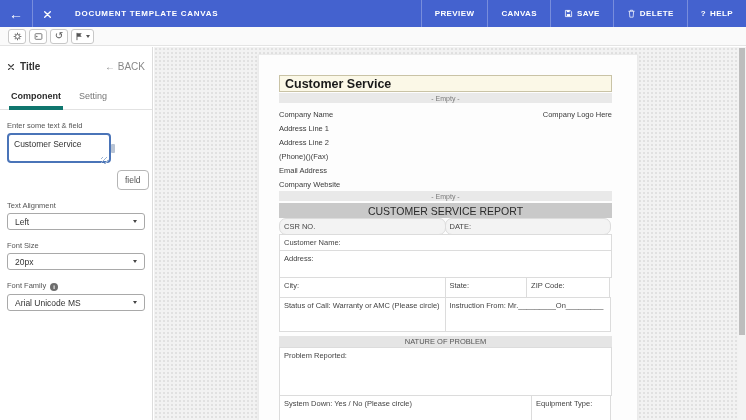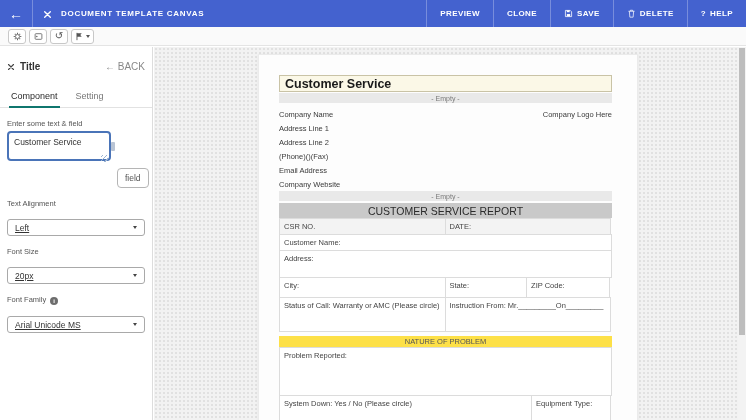--- a/index.html
+++ b/index.html
@@ -4,21 +4,21 @@
 <style>
   * { box-sizing: border-box; margin: 0; padding: 0; }
   html, body { width: 746px; height: 420px; overflow: hidden; }
   body { font-family: "Liberation Sans", sans-serif; position: relative; background: #fff; }
 
   
   .topbar { position: absolute; top: 0; left: 0; right: 0; height: 27px;
     background: #4462cf; display: flex; align-items: stretch; color: #fff; }
   .tb-back { width: 33px; display: flex; align-items: center; justify-content: center;
     font-size: 14px; cursor: pointer; border-right: 1px solid rgba(255,255,255,.28); }
-  .tb-left { display: flex; align-items: center; gap: 9px; padding: 0 10px; }
+  .tb-left { display: flex; align-items: center; gap: 23px; padding: 0 10px; }
   .tb-title { font-size: 8px; font-weight: bold; letter-spacing: .7px; }
   .tb-right { margin-left: auto; display: flex; align-items: stretch; padding-left: 32px; }
   .tb-btn { display: flex; align-items: center; gap: 4px; padding: 0 13px;
     font-size: 8px; font-weight: bold; letter-spacing: .4px;
     border-left: 1px solid rgba(255,255,255,.28); cursor: pointer; }
   .tb-btn svg { display: block; }
 
   
   .toolstrip { position: absolute; top: 27px; left: 0; right: 0; height: 19px;
     background: #fafafa; border-bottom: 1px solid #e4e4e4;
@@ -32,36 +32,36 @@
 
   
   .sidebar { position: absolute; top: 47px; left: 0; width: 153px; bottom: 0;
     background: #fff; border-right: 1px solid #ddd; padding: 8px 7px; }
   .sb-head { display: flex; align-items: center; margin-top: 2px; }
   .sb-title { font-size: 10px; font-weight: bold; color: #333; margin-left: 5px; }
   .sb-back { margin-left: auto; font-size: 10px; color: #888; cursor: pointer; }
   .sb-tabs { display: flex; gap: 14px; margin: 12px -7px 0; padding: 0 9px;
     border-bottom: 1px solid #e2e2e2; }
   .sb-tab { font-size: 9px; color: #777; padding: 4px 2px 5px; cursor: pointer; }
-  .sb-tab.active { color: #2b2b2b; font-weight: normal; border-bottom: 2px solid #0f766e; margin-bottom: -1px; }
+  .sb-tab.active { color: #2b2b2b; font-weight: bold; border-bottom: 4px solid #0f766e; margin-bottom: -1px; }
   .sb-label { font-size: 7.5px; color: #555; margin-top: 11px; }
   .sb-editrow { display: flex; align-items: flex-start; gap: 6px; margin-top: 3px; }
   .sb-textarea-wrap { position: relative; }
   .sb-textarea { width: 104px; height: 30px; border: 2px solid #4a74b8; border-radius: 4px;
     font-family: "Liberation Sans", sans-serif; font-size: 8.5px; color: #333;
     padding: 4px 5px; resize: none; outline: none; background: #fff; }
   .sb-grip { position: absolute; right: 3px; bottom: 3px; width: 7px; height: 7px;
     background: repeating-linear-gradient(-45deg, transparent 0 2px, #9bb3d2 2px 3px); }
   .sb-nub { position: absolute; right: -4px; top: 11px; width: 4px; height: 9px;
     background: #b9c4d4; border-radius: 1px; }
   .field-btn { font-size: 8.5px; color: #555; background: #fff; border: 1px solid #b5b5b5;
     border-radius: 4px; padding: 4px 7px; cursor: pointer; margin-top: 37px; }
-  .sb-select { margin-top: 11px; height: 17px; border: 1px solid #a9a9a9; border-radius: 3px;
+  .sb-select { margin-top: 3px; height: 17px; border: 1px solid #a9a9a9; border-radius: 3px;
     background: #fff; display: flex; align-items: center; font-size: 8.5px; color: #333;
-    padding: 0 7px; cursor: pointer; text-decoration: underline; }
+    padding: 0 7px; cursor: pointer; }
   .sb-select .caret { margin-left: auto; border-top-color: #444; }
   .info-dot { display: inline-flex; align-items: center; justify-content: center;
     width: 8px; height: 8px; border-radius: 50%; background: #6d6d6d; color: #fff;
     font-size: 6px; font-weight: bold; margin-left: 4px; vertical-align: -1px; cursor: pointer; }
 
   
   .canvas { position: absolute; top: 47px; left: 154px; right: 0; bottom: 0;
     background-color: #f2f2f2;
     background-image: radial-gradient(#e1e1e1 0.8px, transparent 0.8px);
     background-size: 4px 4px; overflow: hidden; }
@@ -83,25 +83,25 @@
   .company-row .logo { margin-left: auto; color: #3a3a3a; }
 
   .report-header { margin-top: 2px; height: 15px; background: #c9c9c9; display: flex;
     align-items: center; justify-content: center; font-size: 10.5px; color: #2b2b2b; }
   .rtable { font-size: 7.5px; color: #444; }
   .trow { display: flex; }
   .trow + .trow { margin-top: -1px; }
   .tcell { border: 1px solid #dcdcdc; padding: 3px 4px; background: #fff; }
   .tcell + .tcell { margin-left: -1px; }
   .tcell.gray { background: #f3f3f3; }
-  .nature-bar { margin-top: 4px; height: 11px; background: #fde047; display: flex;
+  .nature-bar { margin-top: 4px; height: 11px; background: #e5e5e5; display: flex;
     align-items: center; justify-content: center; font-size: 7.5px; color: #555; }
   .w50 { width: 50%; } .w248 { width: 24.8%; } .w252 { width: 25.2%; }
   .w76 { width: 76%; } .w24 { width: 24%; } .w100 { width: 100%; }
-  .h15 { min-height: 15px; } .h14 { min-height: 14px; } .h28 { min-height: 28px; }
+  .h15 { min-height: 15px; border-radius: 7px; } .h14 { min-height: 14px; } .h28 { min-height: 28px; }
   .h21 { min-height: 21px; } .h35 { min-height: 35px; } .h49 { min-height: 49px; } .h30 { min-height: 30px; }
 </style>
 </head>
 <body>
 
 <div class="topbar">
   <div class="tb-back">
     <span>←</span>
   </div>
   <div class="tb-left">
@@ -110,21 +110,21 @@
           <path d="M3 13 L13 3 M3 3 L13 13" stroke="#fff" stroke-width="2.4" stroke-linecap="round" fill="none"></path>
         </svg>
     </span>
     <span class="tb-title">DOCUMENT TEMPLATE CANVAS</span>
   </div>
   <div class="tb-right">
     <div class="tb-btn">
       <span>PREVIEW</span>
     </div>
     <div class="tb-btn">
-      <span>CLONE</span>
+      <span>CANVAS</span>
     </div>
     <div class="tb-btn">
       <span>
         <svg width="9" height="9" viewBox="0 0 16 16">
             <path d="M2.5 2.5 h8.5 l2.5 2.5 v8.5 h-11 z" fill="none" stroke="#fff" stroke-width="1.4"></path>
             <rect x="5" y="9" width="6" height="4" fill="#fff"></rect>
             <rect x="5" y="2.5" width="5" height="3.2" fill="#fff"></rect>
           </svg>
       </span>
       <span>SAVE</span>

